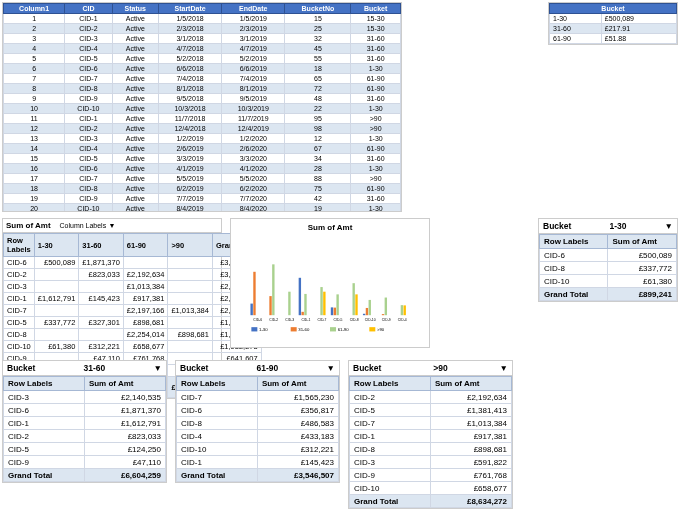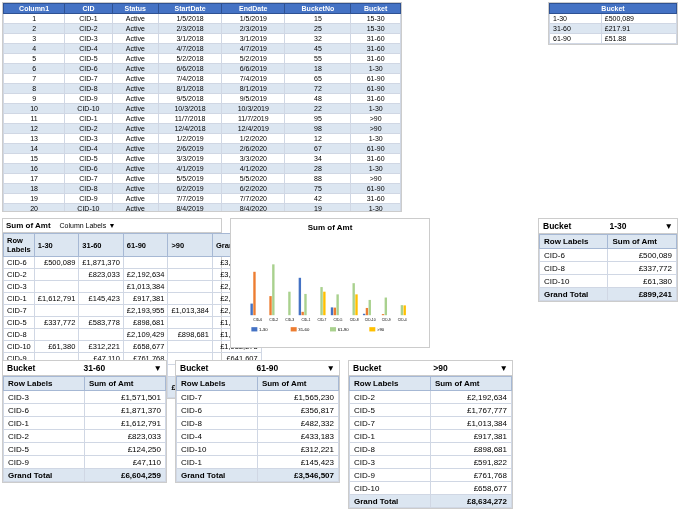--- a/index.html
+++ b/index.html
@@ -465,37 +465,37 @@
           <td>£1,612,791</td>
           <td>£145,423</td>
           <td>£917,381</td>
           <td></td>
           <td>£2,675,595</td>
         </tr>
         <tr>
           <td style="text-align: left;">CID-7</td>
           <td></td>
           <td></td>
-          <td>£2,193,955</td>
+          <td>£2,197,166</td>
           <td>£1,013,384</td>
           <td>£2,226,658</td>
         </tr>
         <tr>
           <td style="text-align: left;">CID-5</td>
           <td>£337,772</td>
-          <td>£583,778</td>
+          <td>£327,301</td>
           <td>£898,681</td>
           <td></td>
           <td>£1,853,654</td>
         </tr>
         <tr>
           <td style="text-align: left;">CID-8</td>
           <td></td>
           <td></td>
-          <td>£2,109,429</td>
+          <td>£2,254,014</td>
           <td>£898,681</td>
           <td>£1,490,833</td>
         </tr>
         <tr>
           <td style="text-align: left;">CID-10</td>
           <td>£61,380</td>
           <td>£312,221</td>
           <td>£658,677</td>
           <td></td>
           <td>£1,032,278</td>
@@ -617,21 +617,21 @@
   <table class="bp-table">
     <thead>
       <tr>
         <th>Row Labels</th>
         <th>Sum of Amt</th>
       </tr>
     </thead>
     <tbody id="pivot-3160-body">
         <tr>
           <td style="text-align: left;">CID-3</td>
-          <td>£1,571,501</td>
+          <td>£2,140,535</td>
         </tr>
         <tr>
           <td style="text-align: left;">CID-6</td>
           <td>£1,871,370</td>
         </tr>
         <tr>
           <td style="text-align: left;">CID-1</td>
           <td>£1,612,791</td>
         </tr>
         <tr>
@@ -671,21 +671,21 @@
         <tr>
           <td style="text-align: left;">CID-7</td>
           <td>£1,565,230</td>
         </tr>
         <tr>
           <td style="text-align: left;">CID-6</td>
           <td>£356,817</td>
         </tr>
         <tr>
           <td style="text-align: left;">CID-8</td>
-          <td>£482,332</td>
+          <td>£486,583</td>
         </tr>
         <tr>
           <td style="text-align: left;">CID-4</td>
           <td>£433,183</td>
         </tr>
         <tr>
           <td style="text-align: left;">CID-10</td>
           <td>£312,221</td>
         </tr>
         <tr>
@@ -713,21 +713,21 @@
         <th>Sum of Amt</th>
       </tr>
     </thead>
     <tbody id="pivot-90-body">
         <tr>
           <td style="text-align: left;">CID-2</td>
           <td>£2,192,634</td>
         </tr>
         <tr>
           <td style="text-align: left;">CID-5</td>
-          <td>£1,767,777</td>
+          <td>£1,381,413</td>
         </tr>
         <tr>
           <td style="text-align: left;">CID-7</td>
           <td>£1,013,384</td>
         </tr>
         <tr>
           <td style="text-align: left;">CID-1</td>
           <td>£917,381</td>
         </tr>
         <tr>

